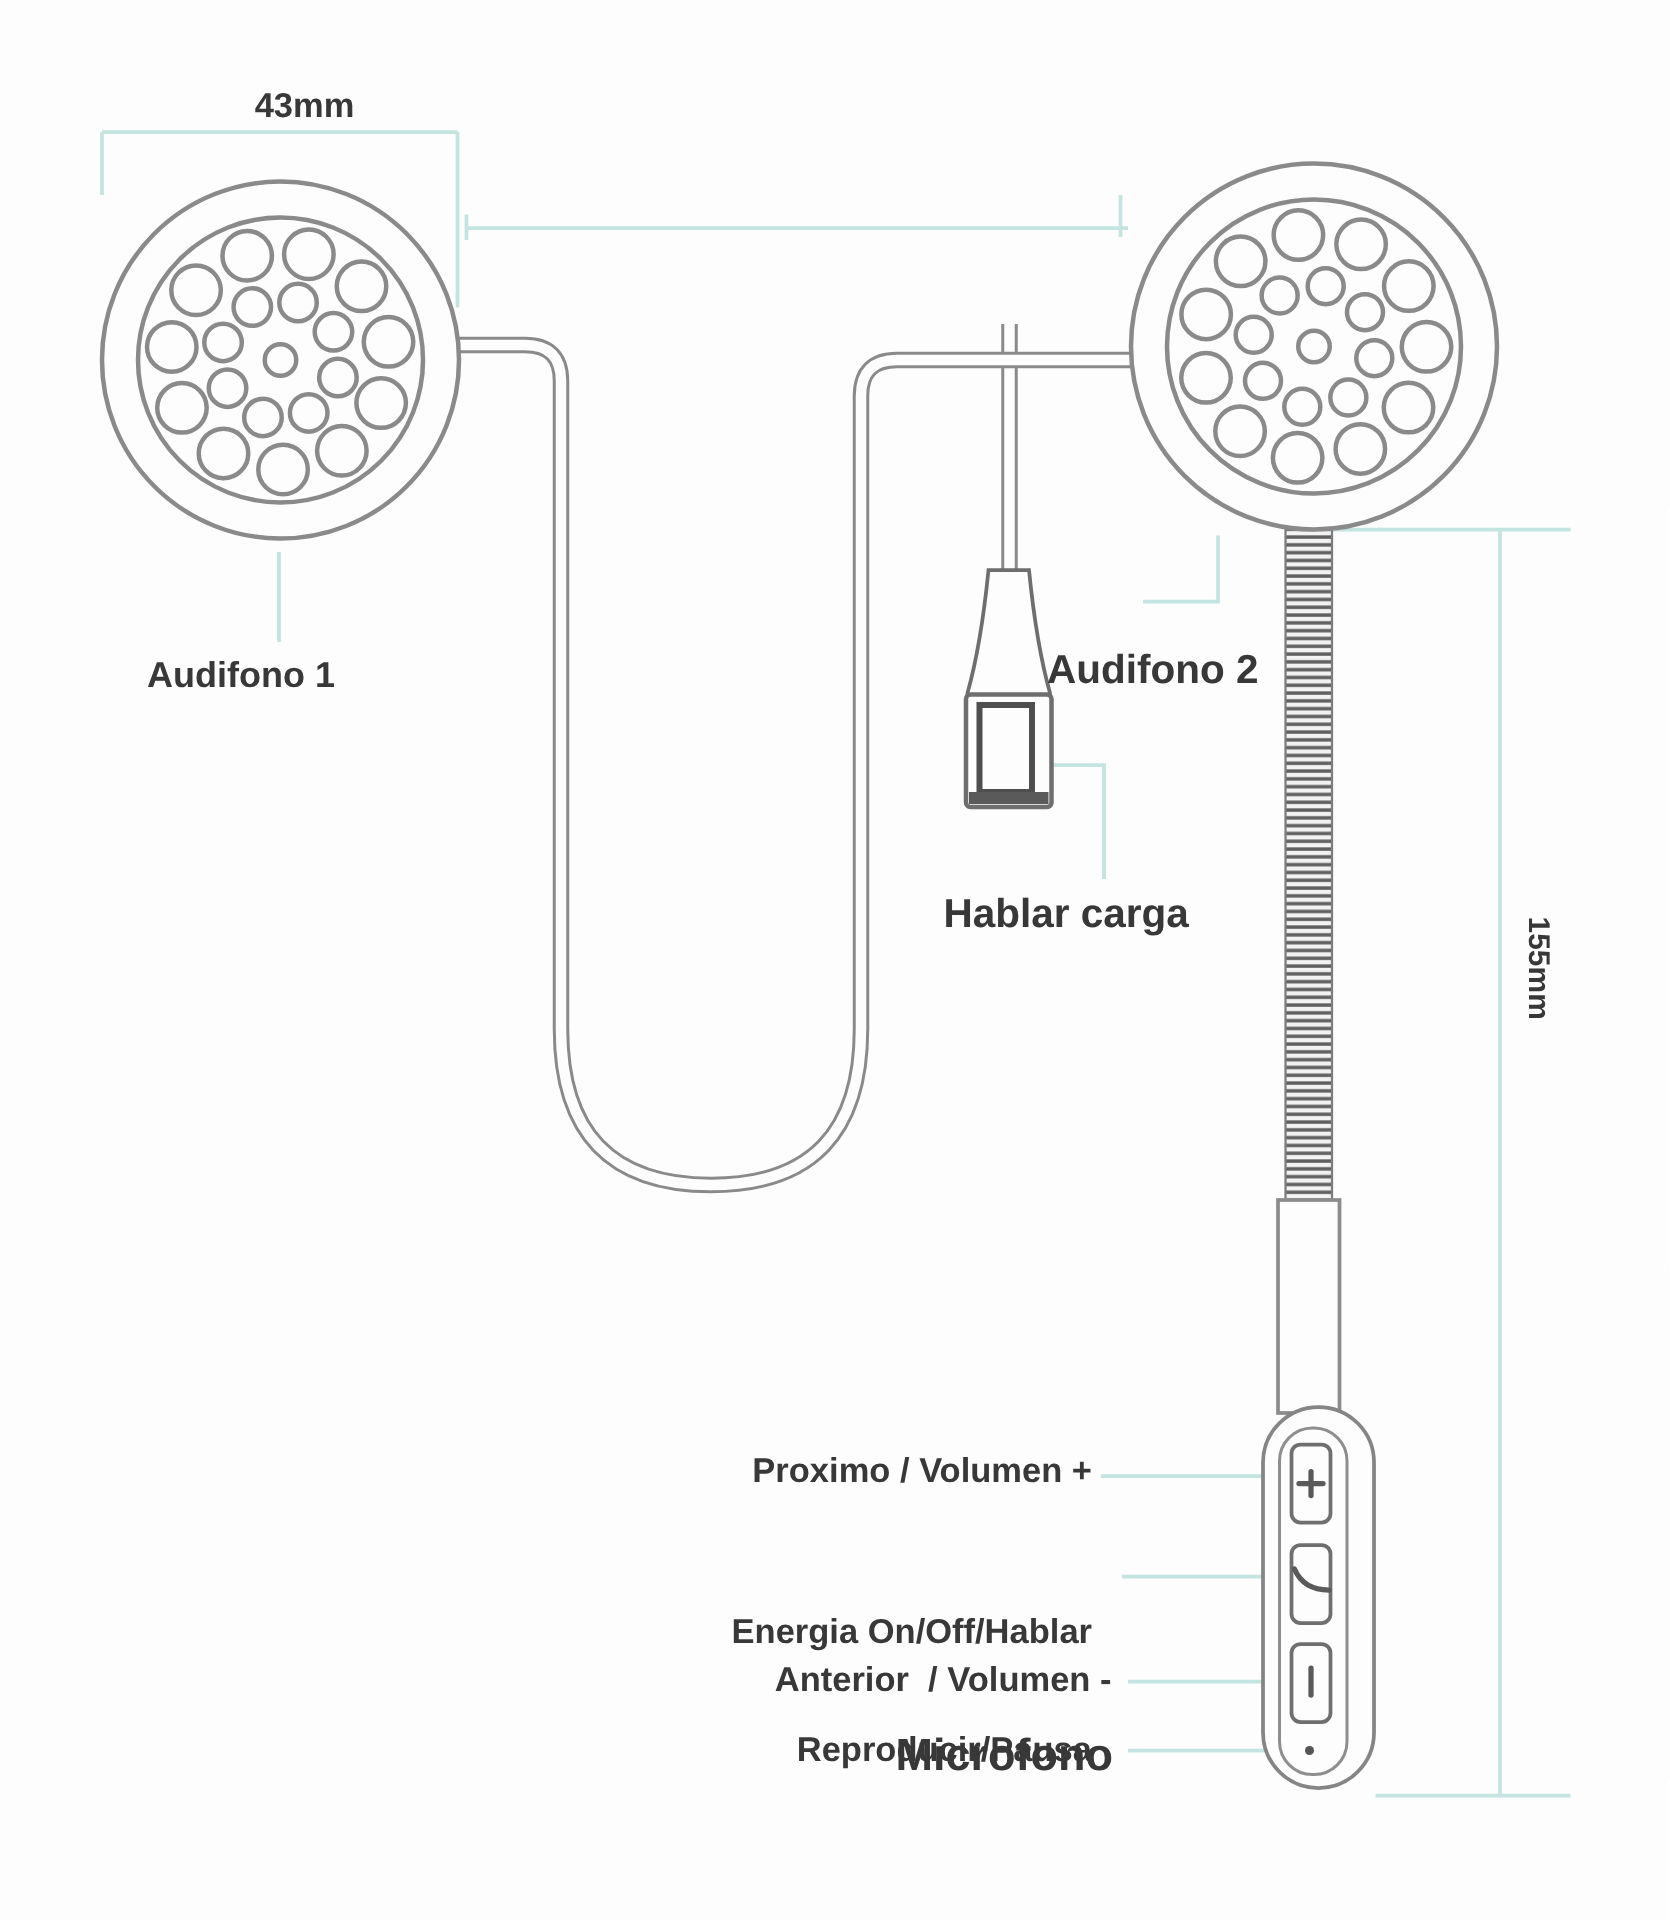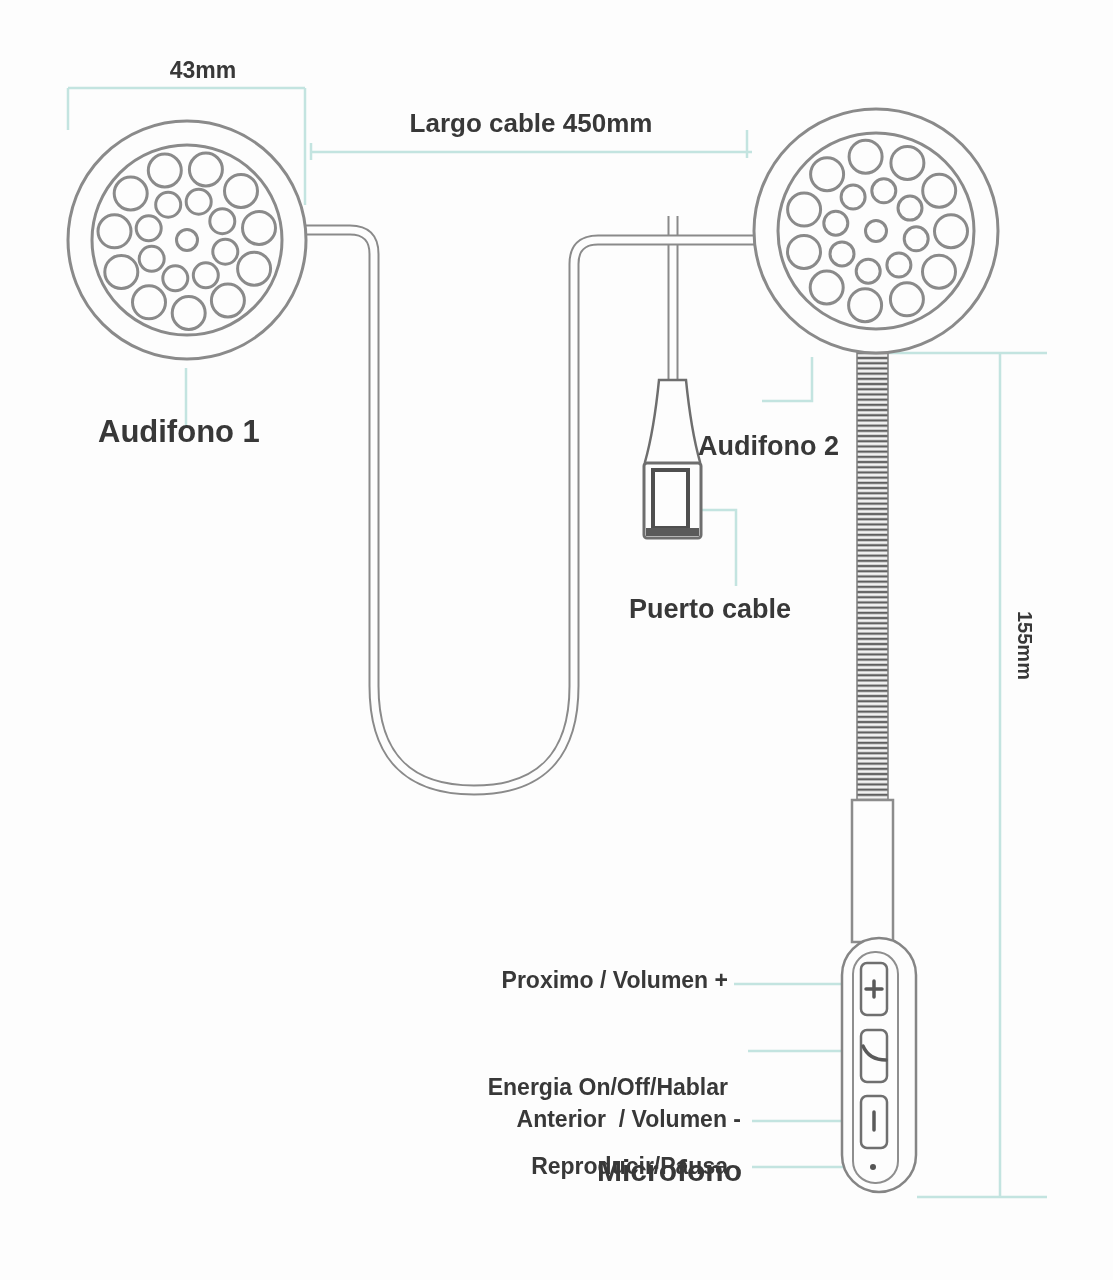--- a/index.html
+++ b/index.html
@@ -138,27 +138,26 @@
           <circle cx="826.7" cy="287.5" r="16.5" fill="none" stroke="#8a8a8a" stroke-width="3"></circle>
           <circle cx="804.0" cy="251.9" r="16.5" fill="none" stroke="#8a8a8a" stroke-width="3"></circle>
           <circle cx="804.1" cy="209.6" r="16.5" fill="none" stroke="#8a8a8a" stroke-width="3"></circle>
           <circle cx="827.1" cy="174.2" r="16.5" fill="none" stroke="#8a8a8a" stroke-width="3"></circle>
         </g>
   </g>
 </svg>
 
   <div class="lbl center" style="left:103px;top:57px;width:200px;font-size:23px;">43mm</div>
 
-  <div class="lbl center" style="left:331px;top:109px;width:400px;font-size:26px;">Largo cable 450mm</div>
 
-  <div class="lbl" style="left:98px;top:414px;font-size:31px;">Audifono 1</div>
+  <div class="lbl" style="left:98px;top:437px;font-size:24px;">Audifono 1</div>
 
   <div class="lbl" style="left:698px;top:401px;font-size:27px;margin-top:30px;">Audifono 2</div>
 
-  <div class="lbl" style="left:629px;top:594px;font-size:27px;">Puerto cable</div>
+  <div class="lbl" style="left:629px;top:594px;font-size:27px;">Hablar carga</div>
 
   <div class="lbl rot90" style="left:1036px;top:611px;font-size:20px;">155mm</div>
 
   <div class="lbl right" style="left:408px;top:967px;width:320px;font-size:23px;">Proximo / Volumen +</div>
 
   <div class="lbl right" style="left:408px;top:1021px;width:320px;font-size:23px;">
     <div>Energia On/Off/Hablar</div>
     <div>Reproducir/Pausa</div>
   </div>
 

